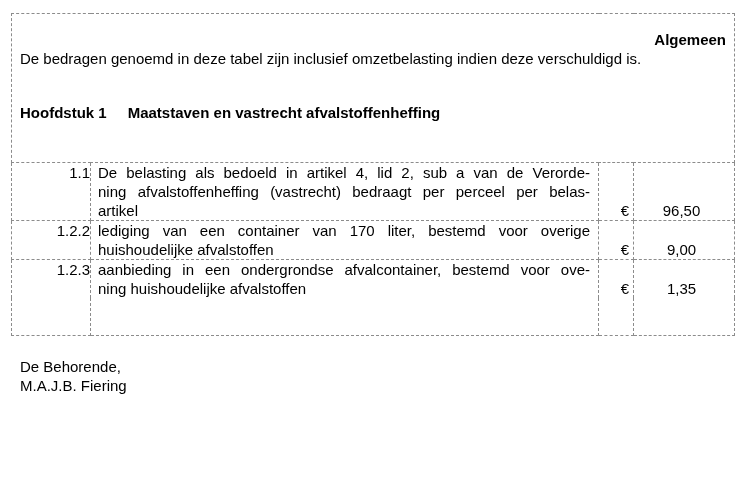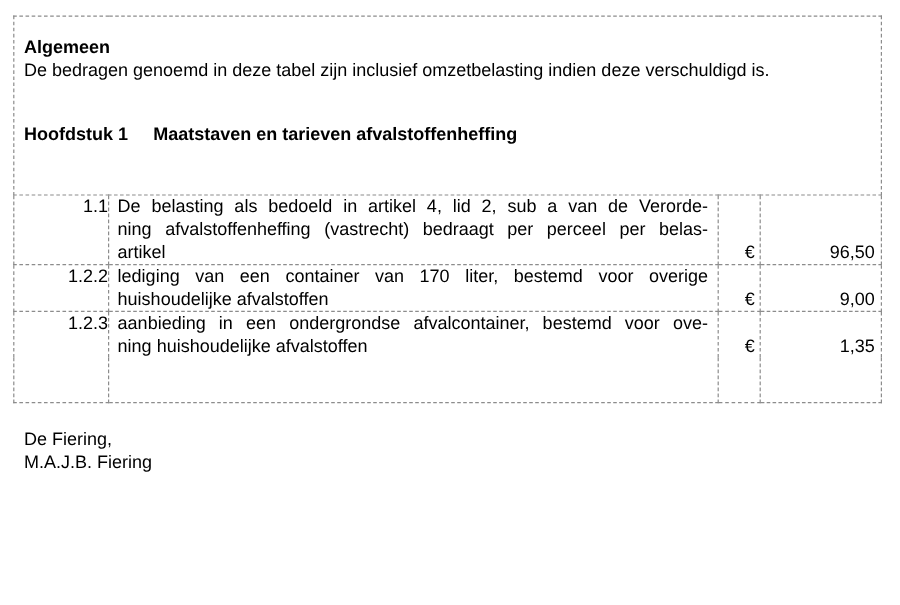--- a/index.html
+++ b/index.html
@@ -26,28 +26,28 @@
   td {
     border: 1px dashed #8c8c8c;
     vertical-align: top;
     padding: 0;
     overflow: hidden;
   }
   td.header-cell {
     height: 132px;
     padding: 16px 8px 0 8px;
   }
-  .section-title { font-weight: bold; }
+  .section-title { font-weight: bold; text-align: right; }
   .chapter-line { font-weight: bold; margin-top: 35px; }
   .chapter-label { display: inline-block; margin-right: 21px; }
 
   td.num  { padding-left: 8px; text-align: right; }
   td.desc { padding-left: 7px; padding-right: 8px; }
   td.euro { vertical-align: bottom; text-align: right; padding-right: 4px; }
-  td.amt  { vertical-align: bottom; text-align: right; padding-right: 5px; }
+  td.amt  { vertical-align: bottom; text-align: center; padding-right: 5px; }
 
   tr.r-tall  td { height: 57px; }
   tr.r-med   td { height: 38px; }
   tr.r-med2  td { height: 37px; }
   tr.r-last  td { border-bottom: none; }
   tr.r-spacer td { border-top: none; height: 37px; }
 
   .jline {
     text-align: justify;
     text-align-last: justify;
@@ -76,21 +76,21 @@
       <col style="width:35px">
       <col style="width:101px">
     </colgroup>
 
     <tbody>
         <tr>
       <td class="header-cell" colspan="4">
         <div class="section-title">Algemeen</div>
         <div class="section-text">De bedragen genoemd in deze tabel zijn inclusief omzetbelasting indien deze verschuldigd is.</div>
         <div class="chapter-line">
-          <span class="chapter-label">Hoofdstuk 1</span><span>Maatstaven en tarieven afvalstoffenheffing</span>
+          <span class="chapter-label">Hoofdstuk 1</span><span>Maatstaven en vastrecht afvalstoffenheffing</span>
         </div>
       </td>
     </tr>
 
     <tr class="r-tall">
       <td class="num">1.1</td>
       <td class="desc">
         <div class="jline">De belasting als bedoeld in artikel 4, lid 2, sub a van de Verorde-</div>
         <div class="jline">ning afvalstoffenheffing (vastrecht) bedraagt per perceel per belas-</div>
         <div class="lline">artikel</div>
@@ -125,18 +125,18 @@
       <td class="num"></td>
       <td class="desc"></td>
       <td class="euro"></td>
       <td class="amt"></td>
     </tr>
   </tbody>
     </table>
 
   <div class="footer">
     <div class="footer-sig">
-      <div>De Fiering,</div>
+      <div>De Behorende,</div>
       <div>M.A.J.B. Fiering</div>
     </div>
   </div>
 
 </div>
 
 </body></html>

